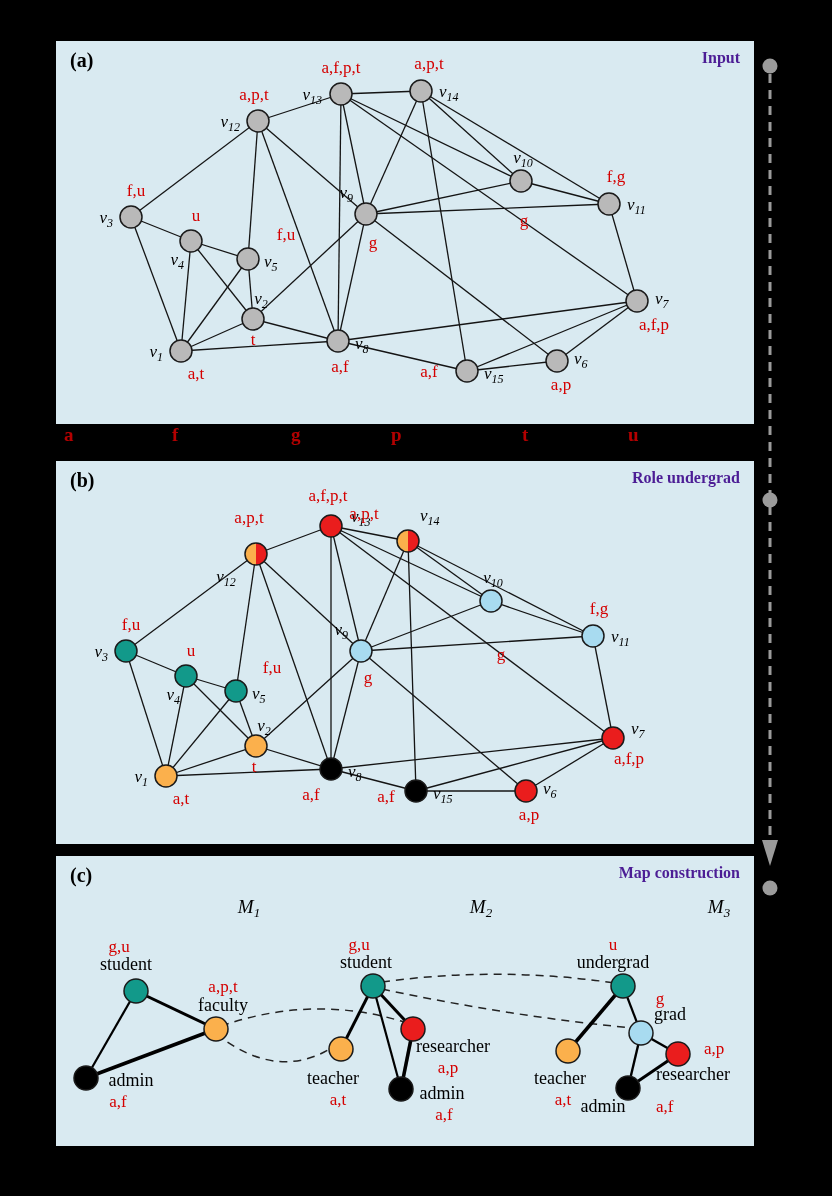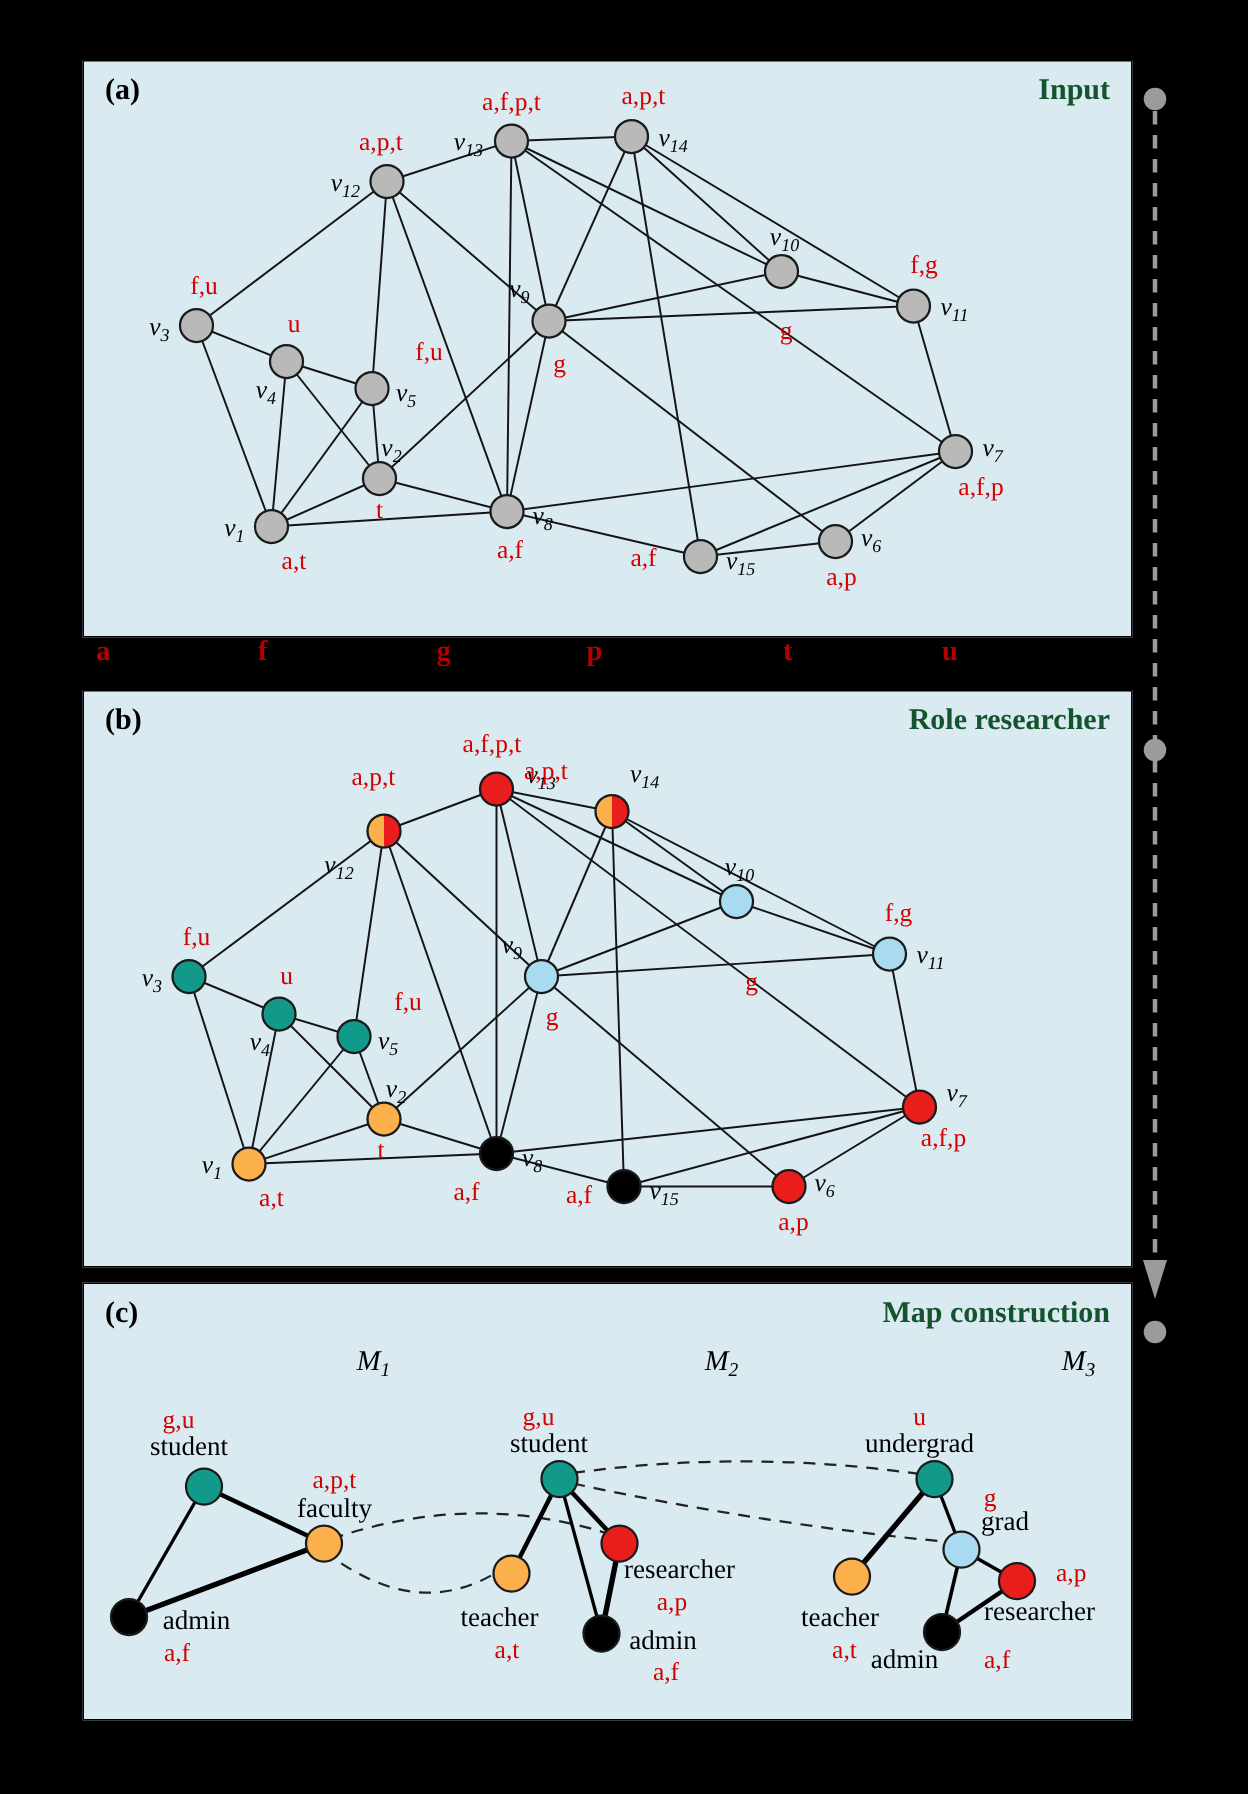--- a/index.html
+++ b/index.html
@@ -3,21 +3,21 @@
 <meta charset="utf-8">
 <style>
   html,body{margin:0;padding:0;background:#000;}
   #figure{position:relative;width:832px;height:1196px;background:#000;font-family:"Liberation Serif",serif;overflow:hidden;}
   .panel{position:absolute;left:55px;width:700px;background:#d9eaf1;border:1px solid #000;box-sizing:border-box;}
   #panel-a{top:40px;height:385px;}
   #panel-b{top:460px;height:385px;}
   #panel-c{top:855px;height:292px;}
   .panel svg{position:absolute;left:0;top:0;display:block;}
   .tag{position:absolute;top:8px;left:14px;font-weight:bold;font-size:20px;color:#000;}
-  .title{position:absolute;top:8px;right:14px;font-weight:bold;font-size:20px;color:#14532d;}
+  .title{position:absolute;top:8px;right:14px;font-weight:bold;font-size:16px;color:#4c1d95;}
   #legend{position:absolute;left:0;top:424px;width:832px;height:32px;}
   .legend-item{position:absolute;top:0;color:#b30000;font-weight:bold;font-size:19px;}
   #svg-arrow{position:absolute;left:748px;top:40px;}
   svg text{font-family:"Liberation Serif",serif;}
 </style>
 </head>
 <body>
 
 <div id="figure">
 
@@ -200,21 +200,21 @@
         <text x="92" y="321" text-anchor="end" font-size="17" fill="#000" font-style="italic">v<tspan dy="4" font-size="12">1</tspan></text>
         <text x="125" y="343" text-anchor="middle" font-size="17" fill="#d40000">a,t</text>
         <circle cx="360" cy="330" r="11" fill="#000000" stroke="#1a1a1a" stroke-width="1.5"></circle>
         <text x="377" y="338" text-anchor="start" font-size="17" fill="#000" font-style="italic">v<tspan dy="4" font-size="12">15</tspan></text>
         <text x="330" y="341" text-anchor="middle" font-size="17" fill="#d40000">a,f</text>
         <circle cx="470" cy="330" r="11" fill="#ea1d1d" stroke="#1a1a1a" stroke-width="1.5"></circle>
         <text x="487" y="333" text-anchor="start" font-size="17" fill="#000" font-style="italic">v<tspan dy="4" font-size="12">6</tspan></text>
         <text x="473" y="359" text-anchor="middle" font-size="17" fill="#d40000">a,p</text>
       </svg>
     <div class="tag">(b)</div>
-    <div class="title">Role researcher</div>
+    <div class="title">Role undergrad</div>
   </div>
 
   <div class="panel" id="panel-c">
     <svg id="svg-c" width="700" height="292">
         <path d="M 160 178 Q 222 226 277 191" fill="none" stroke="#222" stroke-width="1.5" stroke-dasharray="8 6"></path>
         <path d="M 165 170 Q 258 138 348 166" fill="none" stroke="#222" stroke-width="1.5" stroke-dasharray="8 6"></path>
         <path d="M 326 126 Q 442 110 559 127" fill="none" stroke="#222" stroke-width="1.5" stroke-dasharray="8 6"></path>
         <path d="M 326 133 Q 452 160 576 172" fill="none" stroke="#222" stroke-width="1.5" stroke-dasharray="8 6"></path>
         <line x1="80" y1="135" x2="160" y2="173" stroke="#000" stroke-width="3"></line>
         <line x1="80" y1="135" x2="30" y2="222" stroke="#000" stroke-width="2.2"></line>

